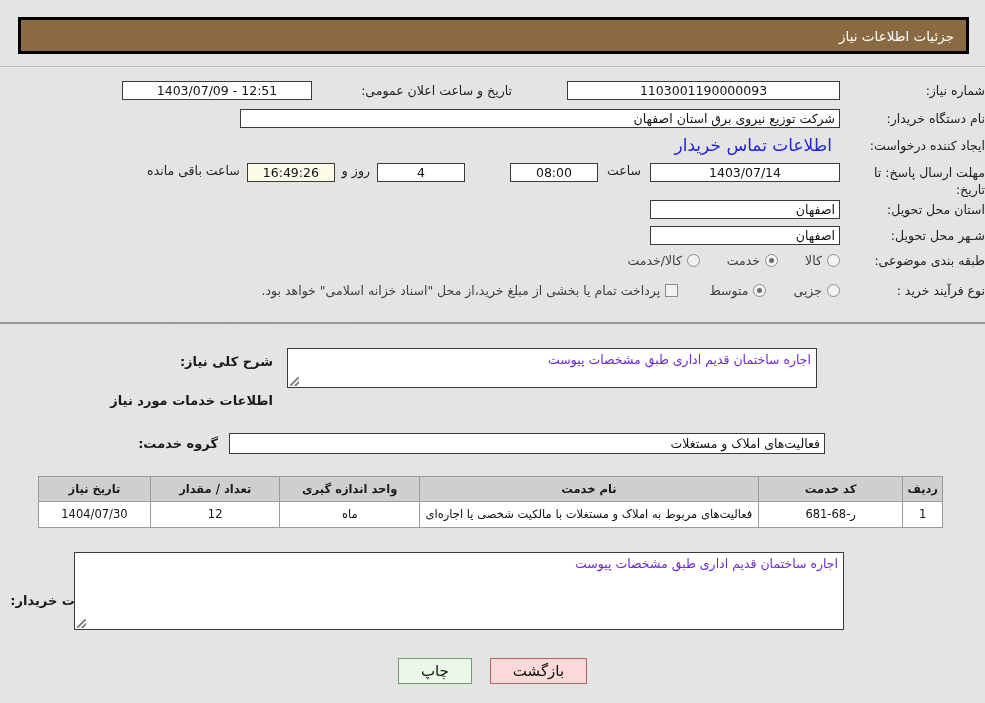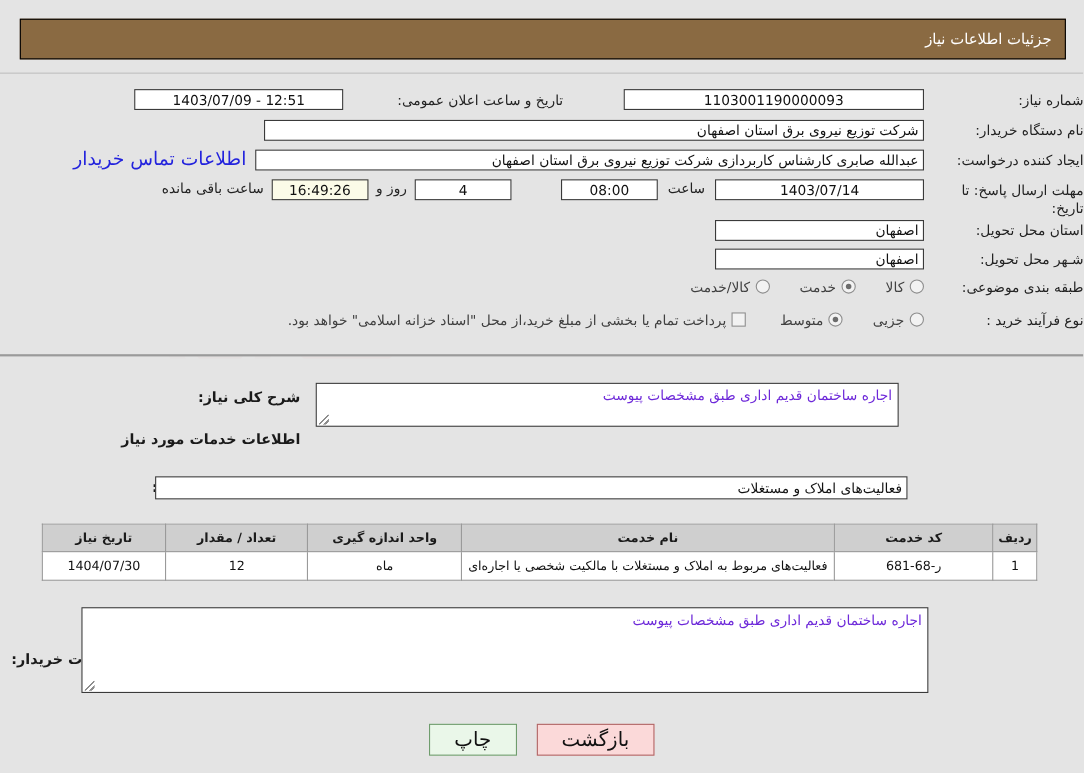--- a/index.html
+++ b/index.html
@@ -26,21 +26,21 @@
     z-index: 0;
     opacity: .30;
   }
 
   
   .header-bar {
     position: absolute;
     left: 18px; top: 17px;
     width: 951px; height: 37px;
     background: #8a6a42;
-    border: 1px solid #000000;
+    border: 3px solid #000000;
     color: #ffffff;
     font-size: 13.5px;
     display: flex;
     align-items: center;
     justify-content: flex-start;
     padding-right: 12px;
     z-index: 2;
   }
 
   
@@ -185,21 +185,21 @@
   .btns {
     position: absolute;
     left: 0; top: 658px;
     width: 985px;
     display: flex;
     justify-content: center;
     gap: 18px;
     z-index: 3;
   }
   .btn {
-    font-size: 18px;
+    font-size: 15px;
     border: 1px solid #555;
     padding: 3px 22px;
     cursor: pointer;
     color: #111;
     font-family: "DejaVu Sans", "Liberation Sans", sans-serif;
   }
   .btn-print  { background: #eaf7e9; border-color: #6f9c6d; }
   .btn-back   { background: #fbd9d9; border-color: #b06464; }
 </style>
 </head>
@@ -237,21 +237,20 @@
       <div class="fld c" style="width:190px;">12:51 - 1403/07/09</div>
     </div>
 
     <div class="row" style="right:0; top:42px; width:985px;">
       <div class="lbl" style="width:145px; padding-left:8px;">نام دستگاه خریدار:</div>
       <div class="fld r" style="width:600px;">شرکت توزیع نیروی برق استان اصفهان</div>
     </div>
 
     <div class="row" style="right:0; top:68px; width:985px;">
       <div class="lbl" style="width:145px; padding-left:8px;">ایجاد کننده درخواست:</div>
-      <div class="fld r" style="width:608px;">عبدالله صابری کارشناس کاربردازی شرکت توزیع نیروی برق استان اصفهان</div>
       <a class="lnk" style="margin-right:8px;">اطلاعات تماس خریدار</a>
     </div>
 
     <div class="row" style="right:0; top:96px; width:985px; align-items:flex-start;">
       <div class="lbl" style="width:145px; padding-left:8px; line-height:17px; white-space:normal; padding-top:1px;">مهلت ارسال پاسخ: تا تاریخ:</div>
       <div class="fld c" style="width:190px;">1403/07/14</div>
       <div class="lbl" style="margin:0 9px;">ساعت</div>
       <div class="fld c" style="width:88px;">08:00</div>
       <div class="fld c" style="width:88px; margin-right:45px;">4</div>
       <div class="lbl" style="margin:0 7px;">روز و</div>
@@ -298,21 +297,21 @@
   </div>
 
   <div class="panel-mid">
 
     <div class="heading" style="position:absolute; right:712px; top:28px;">شرح کلی نیاز:</div>
     <div class="ta" style="position:absolute; right:168px; top:22px; width:530px; height:40px;">اجاره ساختمان قدیم اداری طبق مشخصات پیوست</div>
 
     <div class="heading" style="position:absolute; right:712px; top:67px;">اطلاعات خدمات مورد نیاز</div>
 
     <div class="heading" style="position:absolute; right:767px; top:110px;">گروه خدمت:</div>
-    <div class="fld r" style="position:absolute; right:160px; top:107px; width:684px; height:21px;">فعالیت‌های  املاک و مستغلات</div>
+    <div class="fld r" style="position:absolute; right:160px; top:107px; width:596px; height:21px;">فعالیت‌های  املاک و مستغلات</div>
 
     <table class="items" style="right:42px; top:150px; width:905px;">
       <thead>
         <tr>
           <th style="width:38px;">ردیف</th>
           <th style="width:145px;">کد خدمت</th>
           <th style="width:340px;">نام خدمت</th>
           <th style="width:140px;">واحد اندازه گیری</th>
           <th style="width:130px;">تعداد / مقدار</th>
           <th style="width:112px;">تاریخ نیاز</th>

